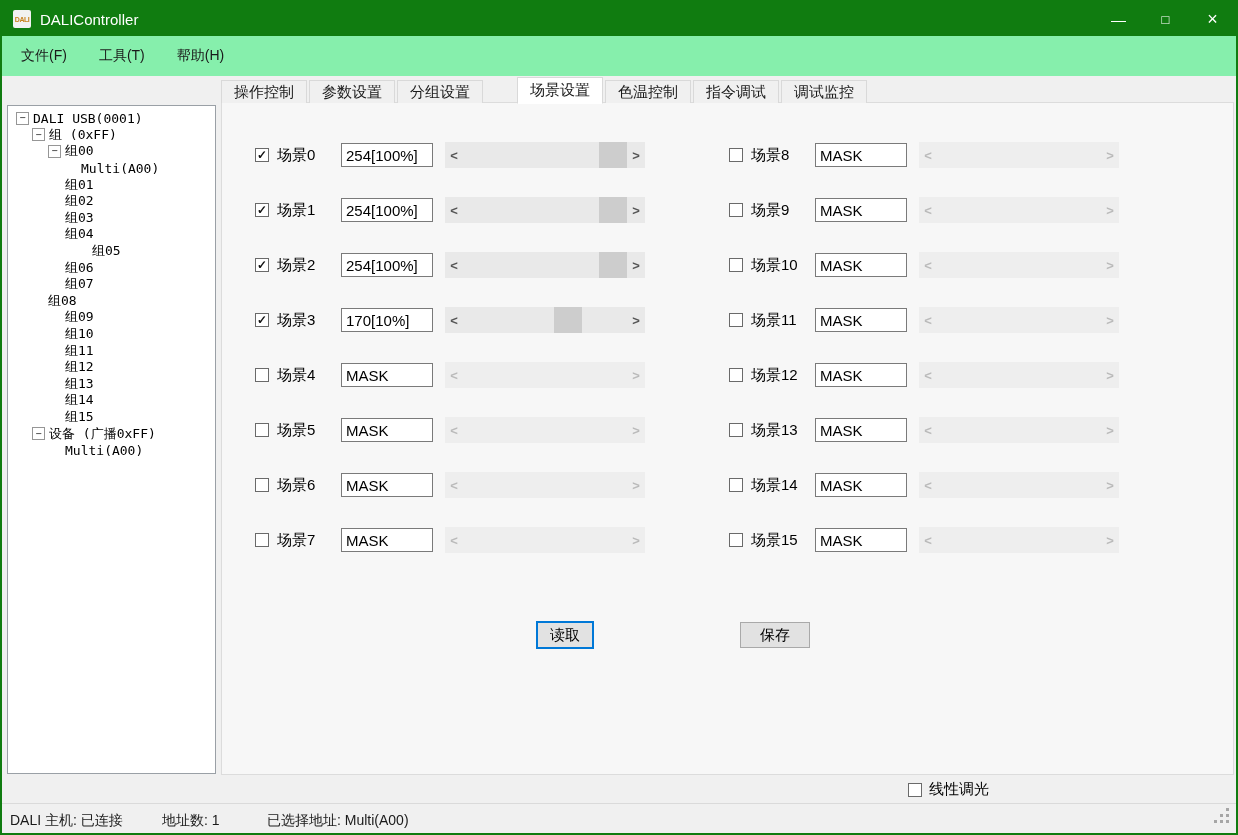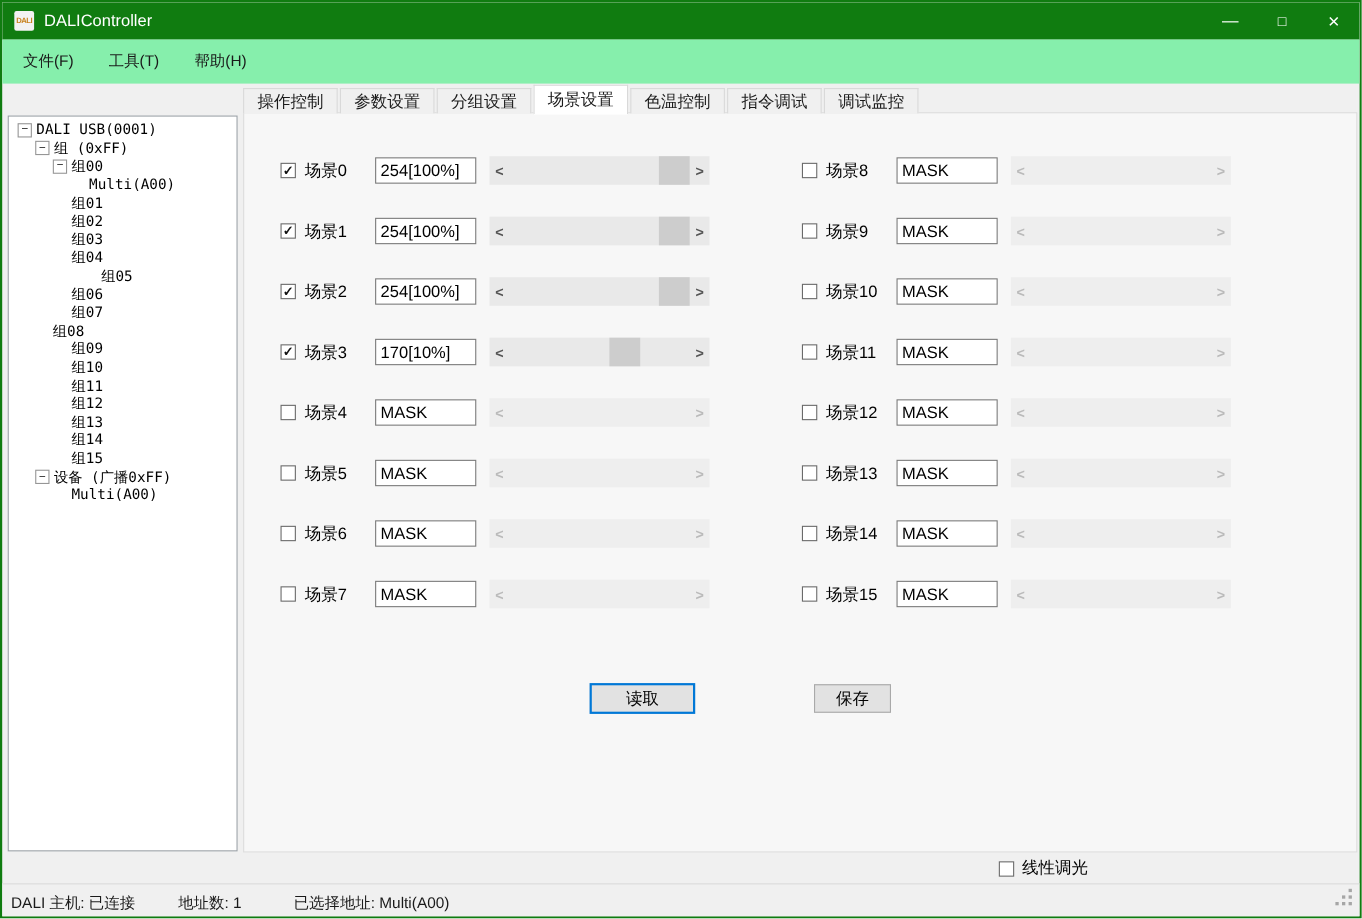--- a/index.html
+++ b/index.html
@@ -34,21 +34,21 @@
     background:#fff; display:inline-flex; align-items:center; justify-content:center;
     font-size:10px; line-height:10px; color:#333; margin-right:4px; }
   .tree-label { font-size:13px; color:#000; }
   
   .tabstrip { position:absolute; left:219px; top:74px; height:27px;
     display:flex; align-items:flex-end; z-index:3; }
   .tab { height:23px; background:#f0f0f0; border:1px solid #d9d9d9;
     border-bottom:none; padding:0 12px; font-size:15px; color:#1a1a1a;
     display:flex; align-items:center; margin-right:2px; }
   .tab.active { height:27px; background:#fff; margin-bottom:-1px; z-index:4;
-    border:1px solid #d9d9d9; border-bottom:1px solid #fff; }
+    border:1px solid #d9d9d9; border-bottom:1px solid #fff;margin-left:32px; }
   
   .tabpage { position:absolute; left:219px; top:100px; width:1013px; height:673px;
     background:#f7f7f7; border:1px solid #dcdcdc; z-index:2; }
   .scene-col { position:absolute; top:39px; }
   .scene-col.left { left:33px; }
   .scene-col.right { left:507px; }
   .scene-row { height:26px; margin-bottom:29px; display:flex; align-items:center; }
   .checkbox { width:14px; height:14px; min-width:14px; background:#fff;
     border:1px solid #6a6a6a; display:inline-flex; align-items:center;
     justify-content:center; font-size:12px; font-weight:bold; color:#111;
@@ -62,21 +62,21 @@
     display:flex; align-items:center; justify-content:center;
     font-size:13px; font-weight:bold; color:#555; }
   .hscroll .arrow.left { left:0; }
   .hscroll .arrow.right { right:0; }
   .hscroll .thumb { position:absolute; top:0; width:28px; height:26px; background:#cdcdcd; }
   .hscroll.disabled { background:#eeeeee; }
   .hscroll.disabled .arrow { color:#bababa; }
   
   .btn { position:absolute; display:flex; align-items:center; justify-content:center;
     font-size:15px; color:#000; background:#e2e2e2; }
-  .btn.read { left:314px; top:518px; width:96px; height:28px; border:2px solid #0078d7; }
+  .btn.read { left:314px; top:518px; width:58px; height:28px; border:2px solid #0078d7; }
   .btn.save { left:518px; top:519px; width:70px; height:26px; border:1px solid #a9a9a9; }
   
   .linear-dim { position:absolute; left:906px; top:778px; display:flex;
     align-items:center; z-index:1; }
   .linear-dim .checkbox { margin-right:7px; }
   .linear-dim-label { font-size:15px; color:#000; }
   .statusbar { position:absolute; left:0; top:801px; width:100%; height:32px;
     background:#f0f0f0; border-top:1px solid #dadada; }
   .status-item { position:absolute; top:8px; font-size:14px; color:#1a1a1a; }
   .status-item.s0 { left:8px; }

